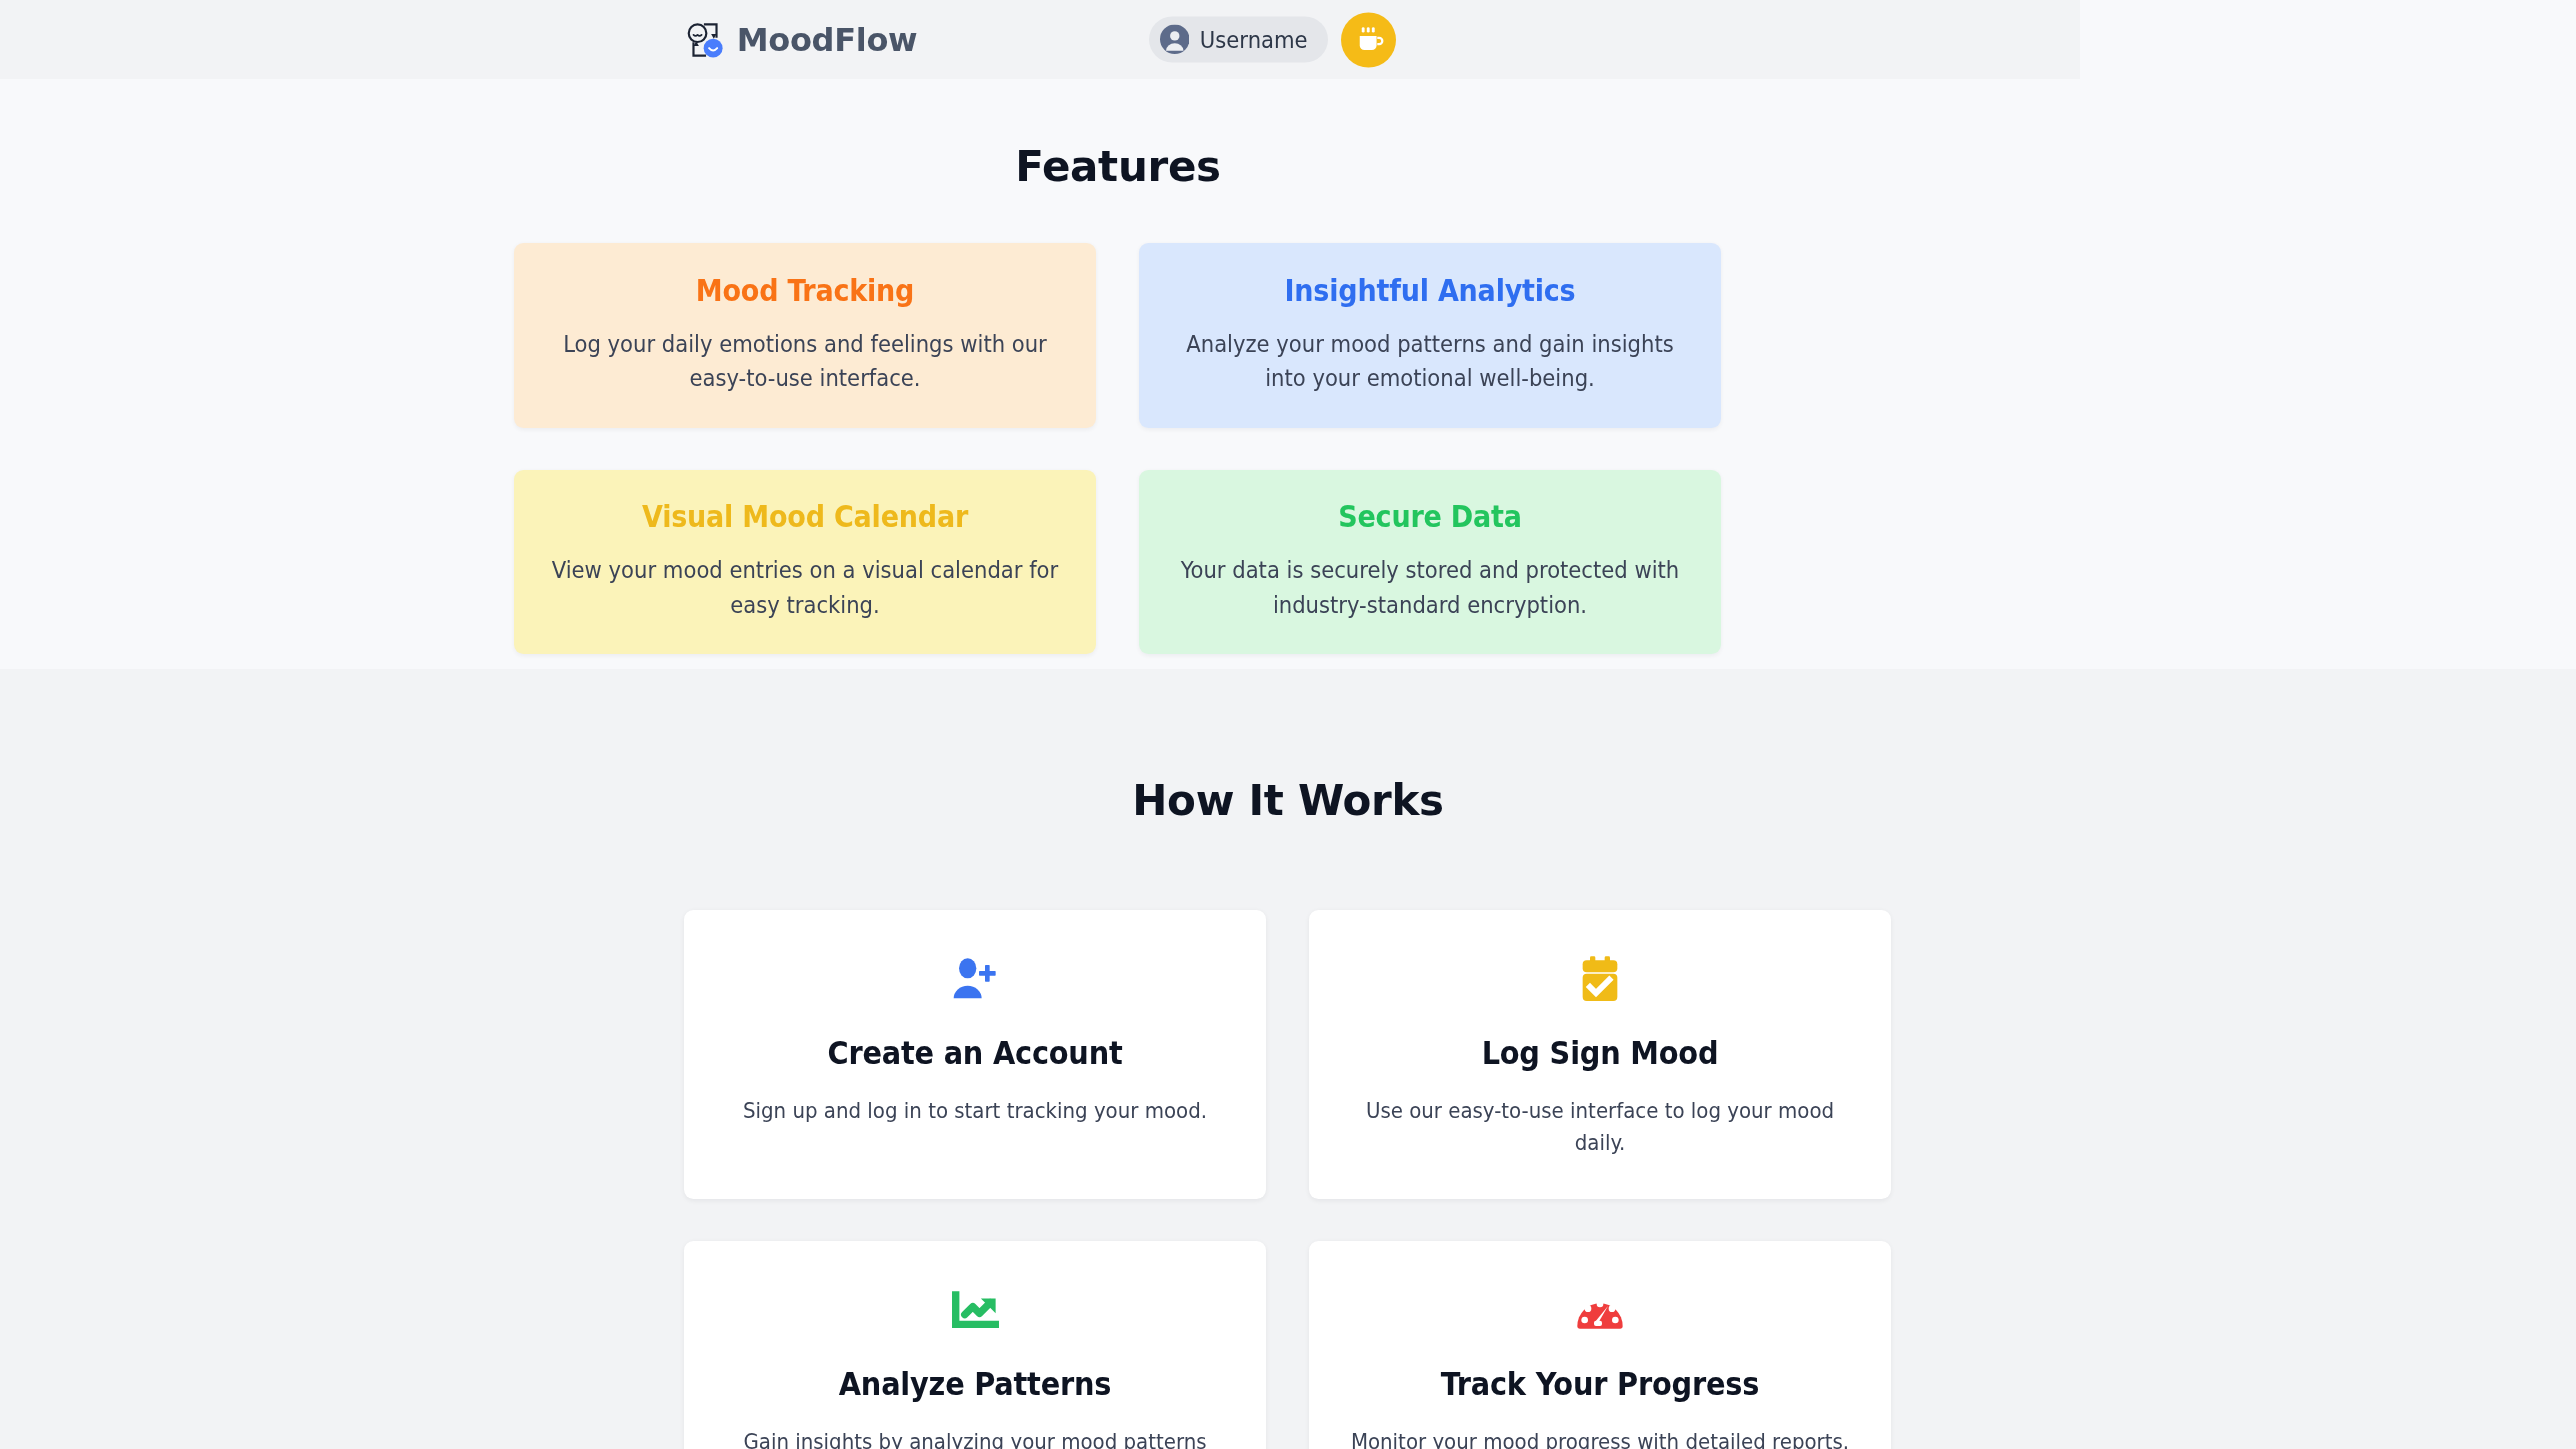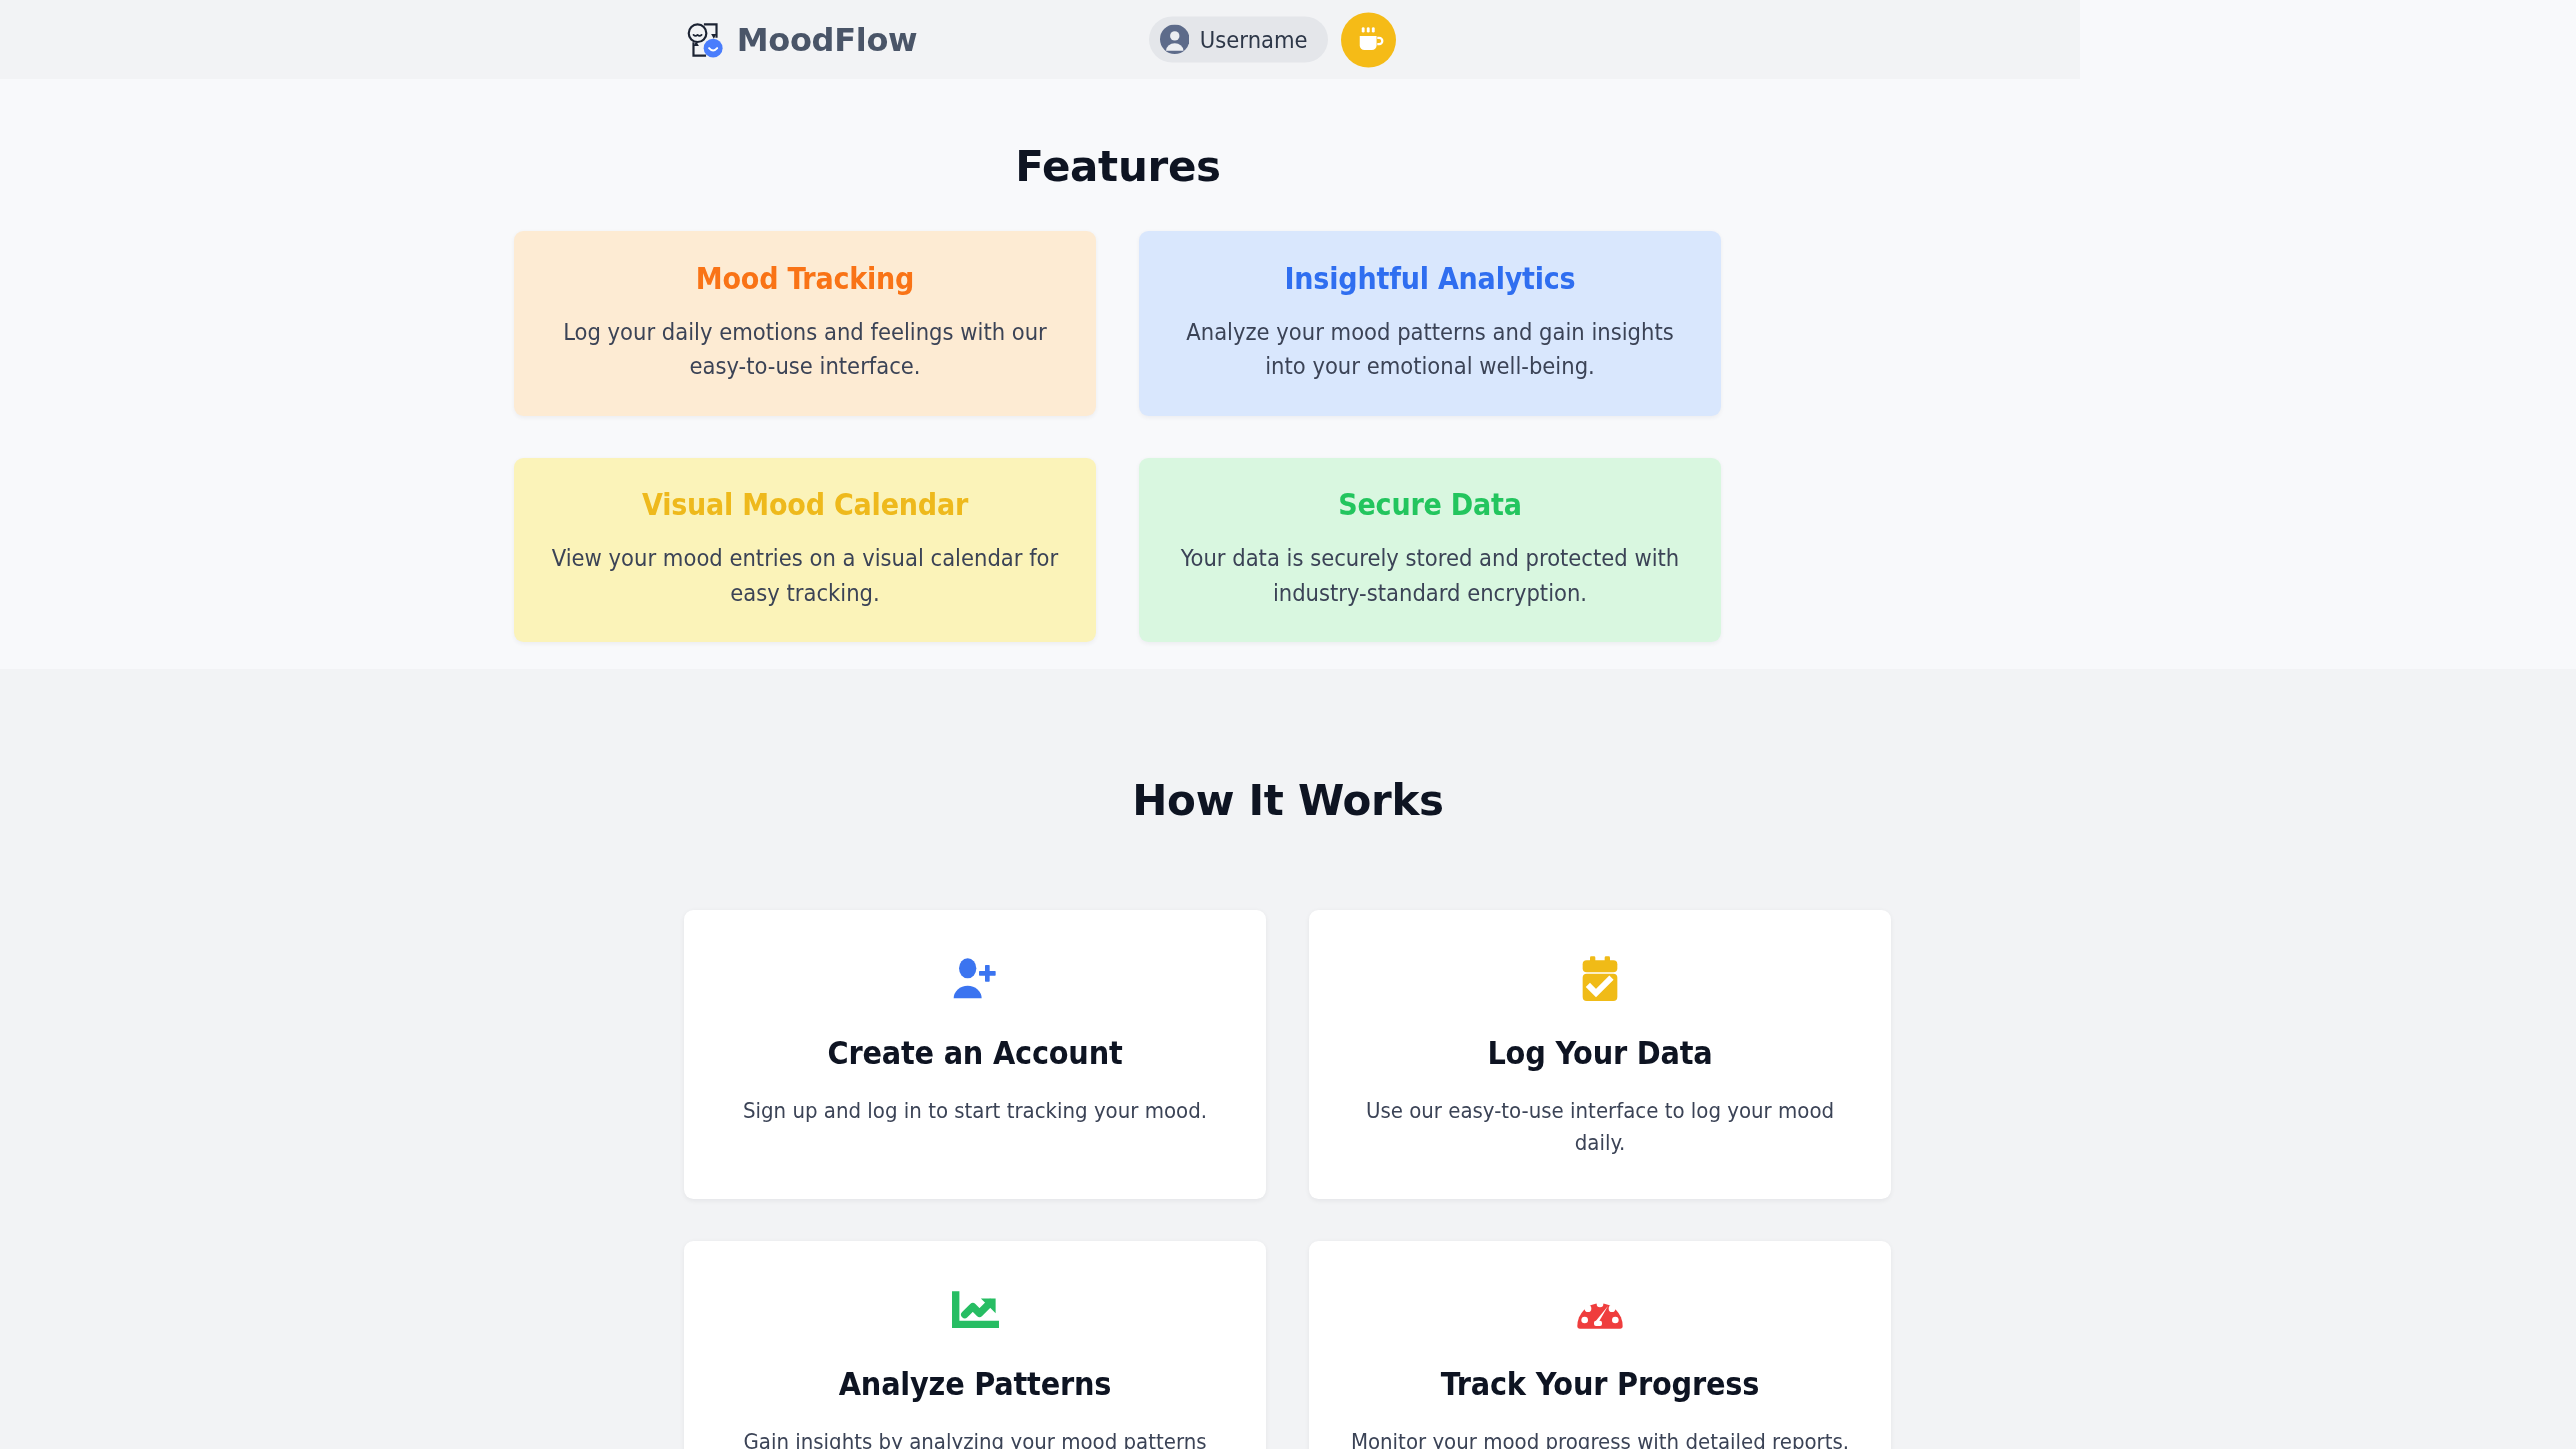--- a/index.html
+++ b/index.html
@@ -102,21 +102,21 @@
   .hiw-title { padding-top: 107px; }
 
   .grid {
     display: grid;
     grid-template-columns: 582px 582px;
     column-gap: 43px;
     row-gap: 42px;
     margin: 0 auto;
     width: 1208px;
   }
-  .features-grid { margin-top: 40px; }
+  .features-grid { margin-top: 52px; }
   .hiw-grid { margin-top: 85px; }
 
   
   .feature-card {
     border-radius: 9.4px;
     padding: 29.5px 35px 32px;
     min-height: 182px;
     text-align: center;
     box-shadow: 0 1.3px 4px rgba(16,24,40,0.05);
     display: flex;
@@ -268,21 +268,21 @@
     <div class="step-card">
       <div class="step-icon">
         <svg width="44" height="48" viewBox="0 0 66 72" xmlns="http://www.w3.org/2000/svg">
           <rect x="18" y="2" width="8" height="12" rx="2" fill="#f0bb17"></rect>
           <rect x="40" y="2" width="8" height="12" rx="2" fill="#f0bb17"></rect>
           <rect x="7" y="8" width="52" height="18" rx="6" fill="#f0bb17"></rect>
           <rect x="7" y="28" width="52" height="41" rx="6" fill="#f0bb17"></rect>
           <path d="M18 48 l9 9 l20 -20" fill="none" stroke="#ffffff" stroke-width="9" stroke-linecap="square" stroke-linejoin="miter"></path>
         </svg>
       </div>
-      <h3>Log Your Data</h3>
+      <h3>Log Sign Mood</h3>
       <p>Use our easy-to-use interface to log your mood daily.</p>
     </div>
 
     <div class="step-card">
       <div class="step-icon">
         <svg width="51" height="42" viewBox="0 0 76 62" xmlns="http://www.w3.org/2000/svg">
           <path d="M3 3 h11 v44 h59 v11 h-70 z" fill="#27bd63"></path>
           <path d="M22 38 l12 -12 l10 10 l16 -16" fill="none" stroke="#27bd63" stroke-width="11" stroke-linecap="round" stroke-linejoin="round"></path>
           <path d="M46 14 h22 v22 z" fill="#27bd63"></path>
         </svg>

